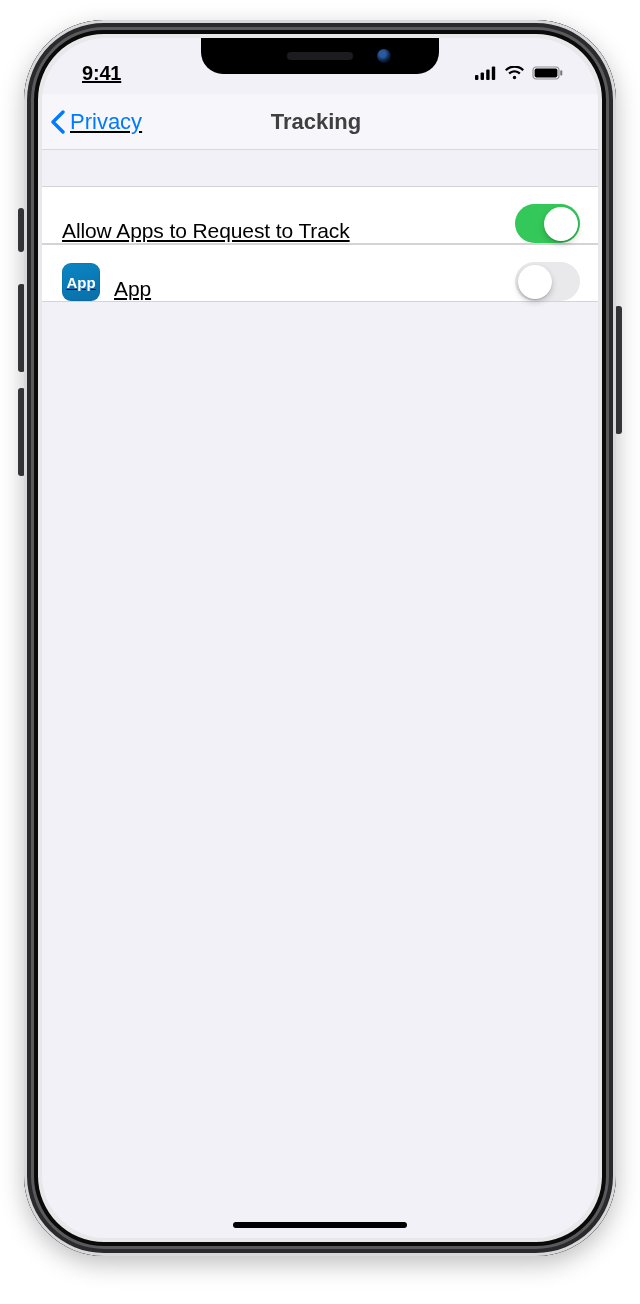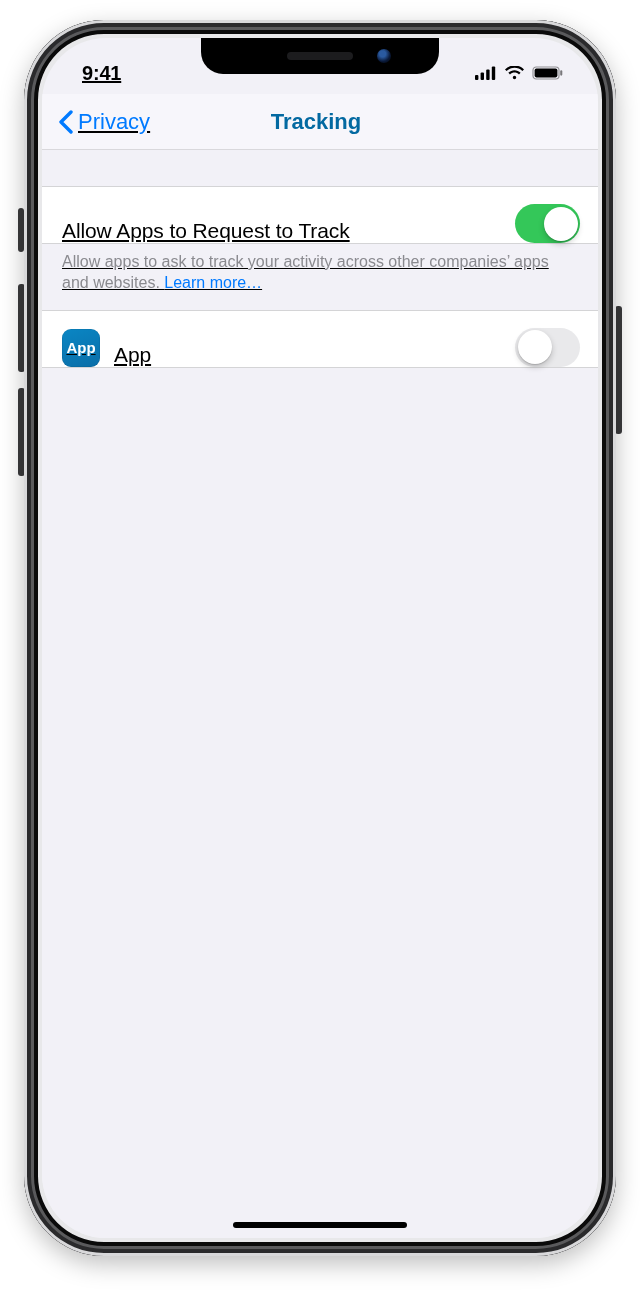--- a/index.html
+++ b/index.html
@@ -107,42 +107,42 @@
       align-items: center;
       gap: 7px;
     }
     .signal-icon svg, .wifi-icon svg, .battery-icon svg { display: block; }
 
     
     .nav-header {
       height: 56px;
       display: flex;
       align-items: center;
-      padding: 0 16px;
+      padding: 0 8px;
       position: relative;
       background: #f7f6fb;
       border-bottom: 1px solid rgba(0,0,0,0.12);
     }
     .back-button {
       display: flex;
       align-items: center;
       gap: 4px;
       color: #007aff;
       font-size: 22px;
       cursor: pointer;
       z-index: 2;
     }
     .back-chevron svg { display: block; }
     .nav-title {
       position: absolute;
       left: 0; right: 8px;
       text-align: center;
       font-size: 22px;
       font-weight: 600;
-      color: #0369a1;
+      color: #404040;
     }
 
     
     .content {
       flex: 1;
       background: #f2f1f7;
     }
     .section-gap { height: 36px; }
 
     .row {
@@ -280,23 +280,20 @@
     <div class="content">
       <div class="section-gap"></div>
 
       <div class="row">
         <div class="row-label">Allow Apps to Request to Track</div>
         <div id="toggle-allow" class="toggle on">
           <div class="knob"></div>
         </div>
       </div>
 
-      <div class="footer-note">
-        <span>Allow apps to ask to track your activity across other companies’ apps and websites. </span><span class="link">Learn more…</span>
-      </div>
 
       <div id="apps-container">
           <div class="row">
             <div class="app-icon">App</div>
             <div class="row-label">App</div>
             <div class="toggle off">
               <div class="knob"></div>
             </div>
           </div>
         </div>

